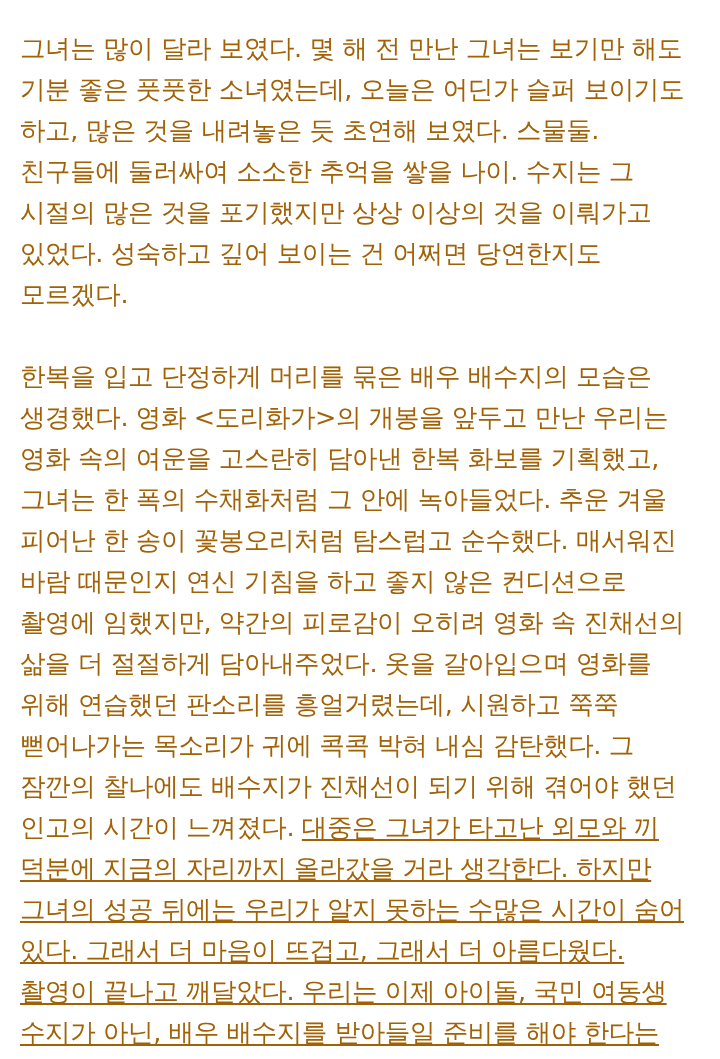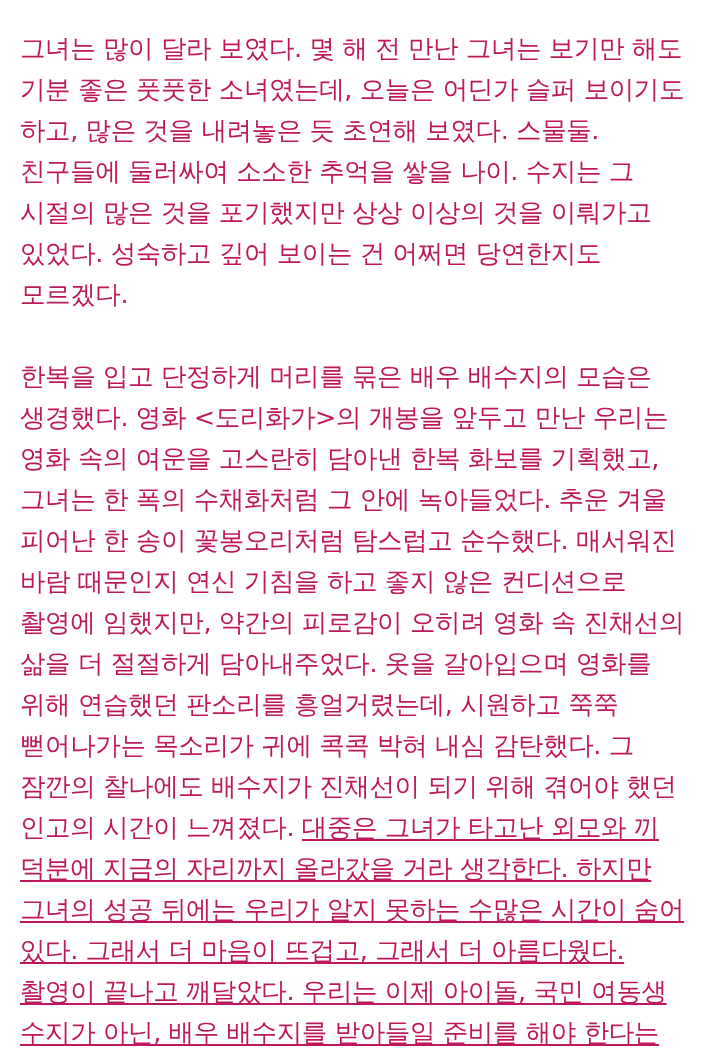--- a/index.html
+++ b/index.html
@@ -14,21 +14,21 @@
     font-family: "DejaVu Sans", "Liberation Sans", sans-serif;
   }
   .page {
     width: 720px;
     height: 1059px;
     box-sizing: border-box;
     padding: 28px 20px 10px 20px;
     background: #ffffff;
   }
   .para {
-    color: #be185d;
+    color: #a16207;
     font-size: 25.5px;
     line-height: 41px;
     letter-spacing: -0.4px;
     text-align: left;
     word-break: keep-all;
     margin: 0;
   }
   .para + .para {
     margin-top: 41px;
   }

